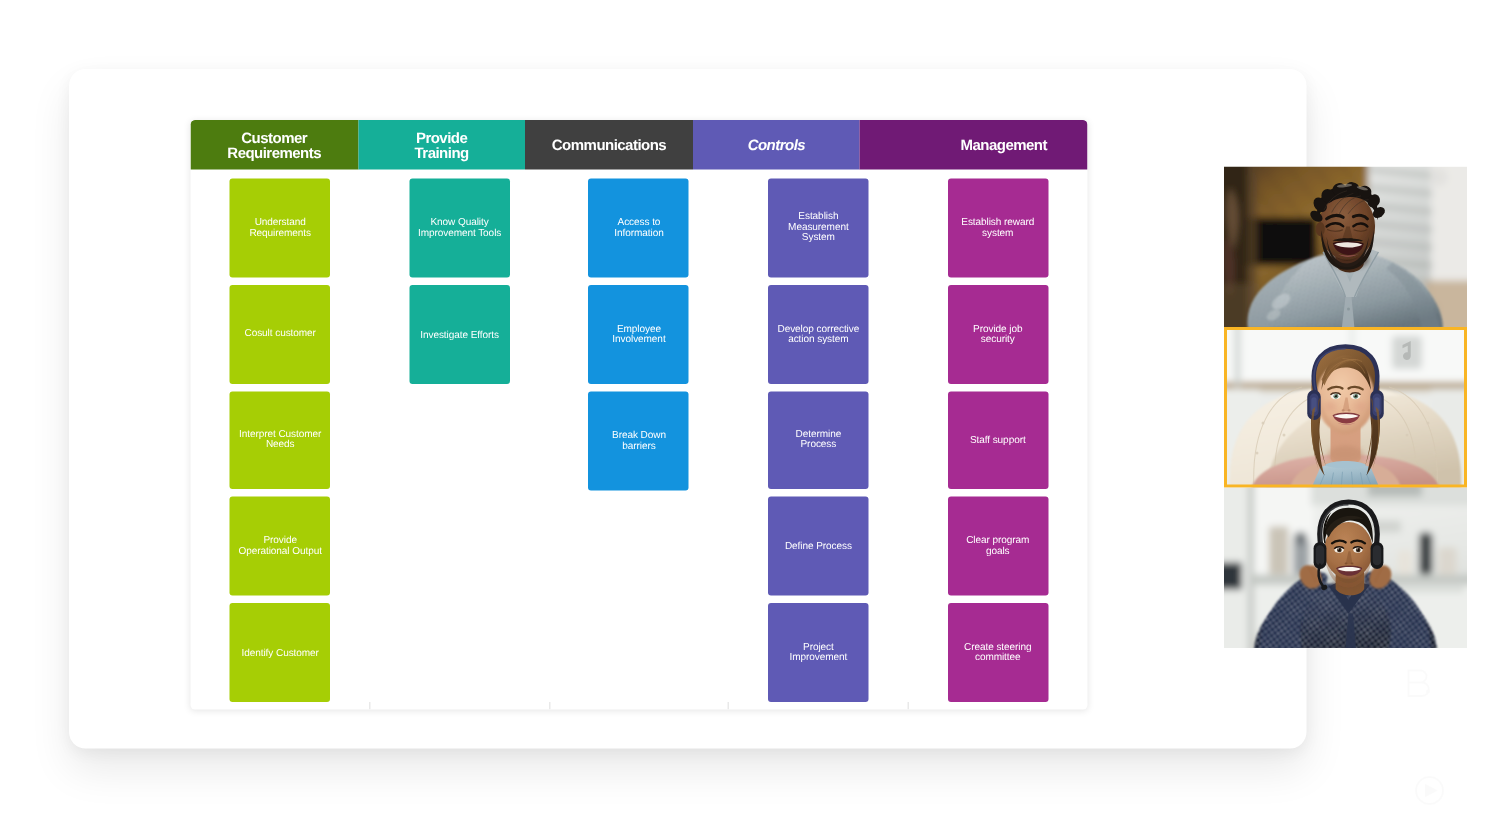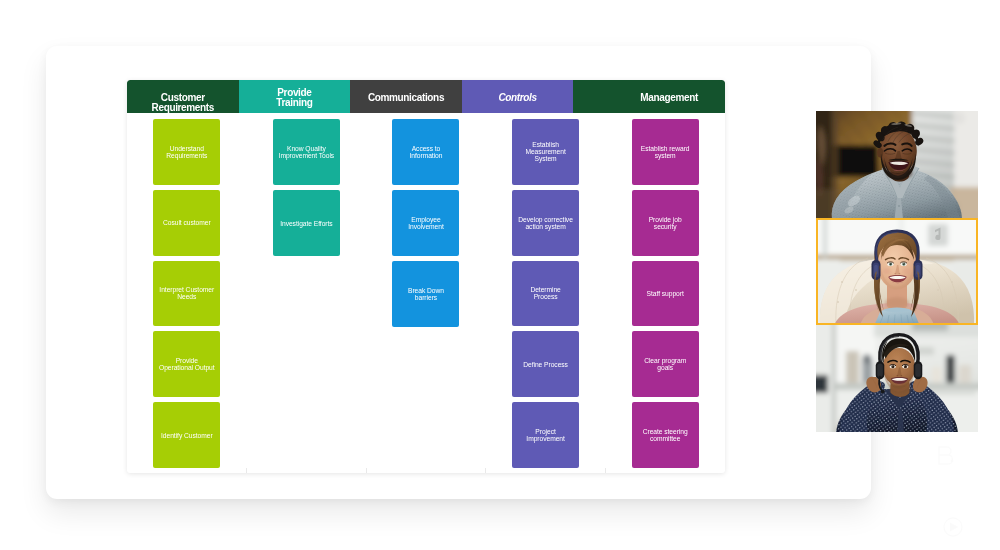--- a/index.html
+++ b/index.html
@@ -42,33 +42,33 @@
   .tile svg{display:block;}
   .tile.active{outline:2px solid #F9B524;outline-offset:-2px;}
 </style>
 </head>
 <body>
 
 <div id="stage">
   <div class="card">
     <div class="panel">
       <div class="hdrrow">
-          <div class="hdr" style="background: #14532d; align-items: flex-end;">
+          <div class="hdr" style="background: #4d7c0f;">
             <span class="hdrtxt">Customer<br>Requirements</span>
           </div>
           <div class="hdr" style="background: rgb(21, 175, 152);">
             <span class="hdrtxt">Provide<br>Training</span>
           </div>
           <div class="hdr" style="background: #404040;">
             <span class="hdrtxt">Communications</span>
           </div>
           <div class="hdr" style="background: rgb(95, 90, 181); font-style: italic;">
             <span class="hdrtxt">Controls</span>
           </div>
-          <div class="hdr" style="background: #14532d; padding-left: 40px;">
+          <div class="hdr" style="background: #701a75; padding-left: 40px;">
             <span class="hdrtxt">Management</span>
           </div>
         </div>
       <div class="cols">
           <div class="col">
             <div class="box" style="background: rgb(166, 206, 5);">
               <span class="boxtxt">Understand<br>Requirements</span>
             </div>
             <div class="box" style="background: rgb(166, 206, 5);">
               <span class="boxtxt">Cosult customer</span>

